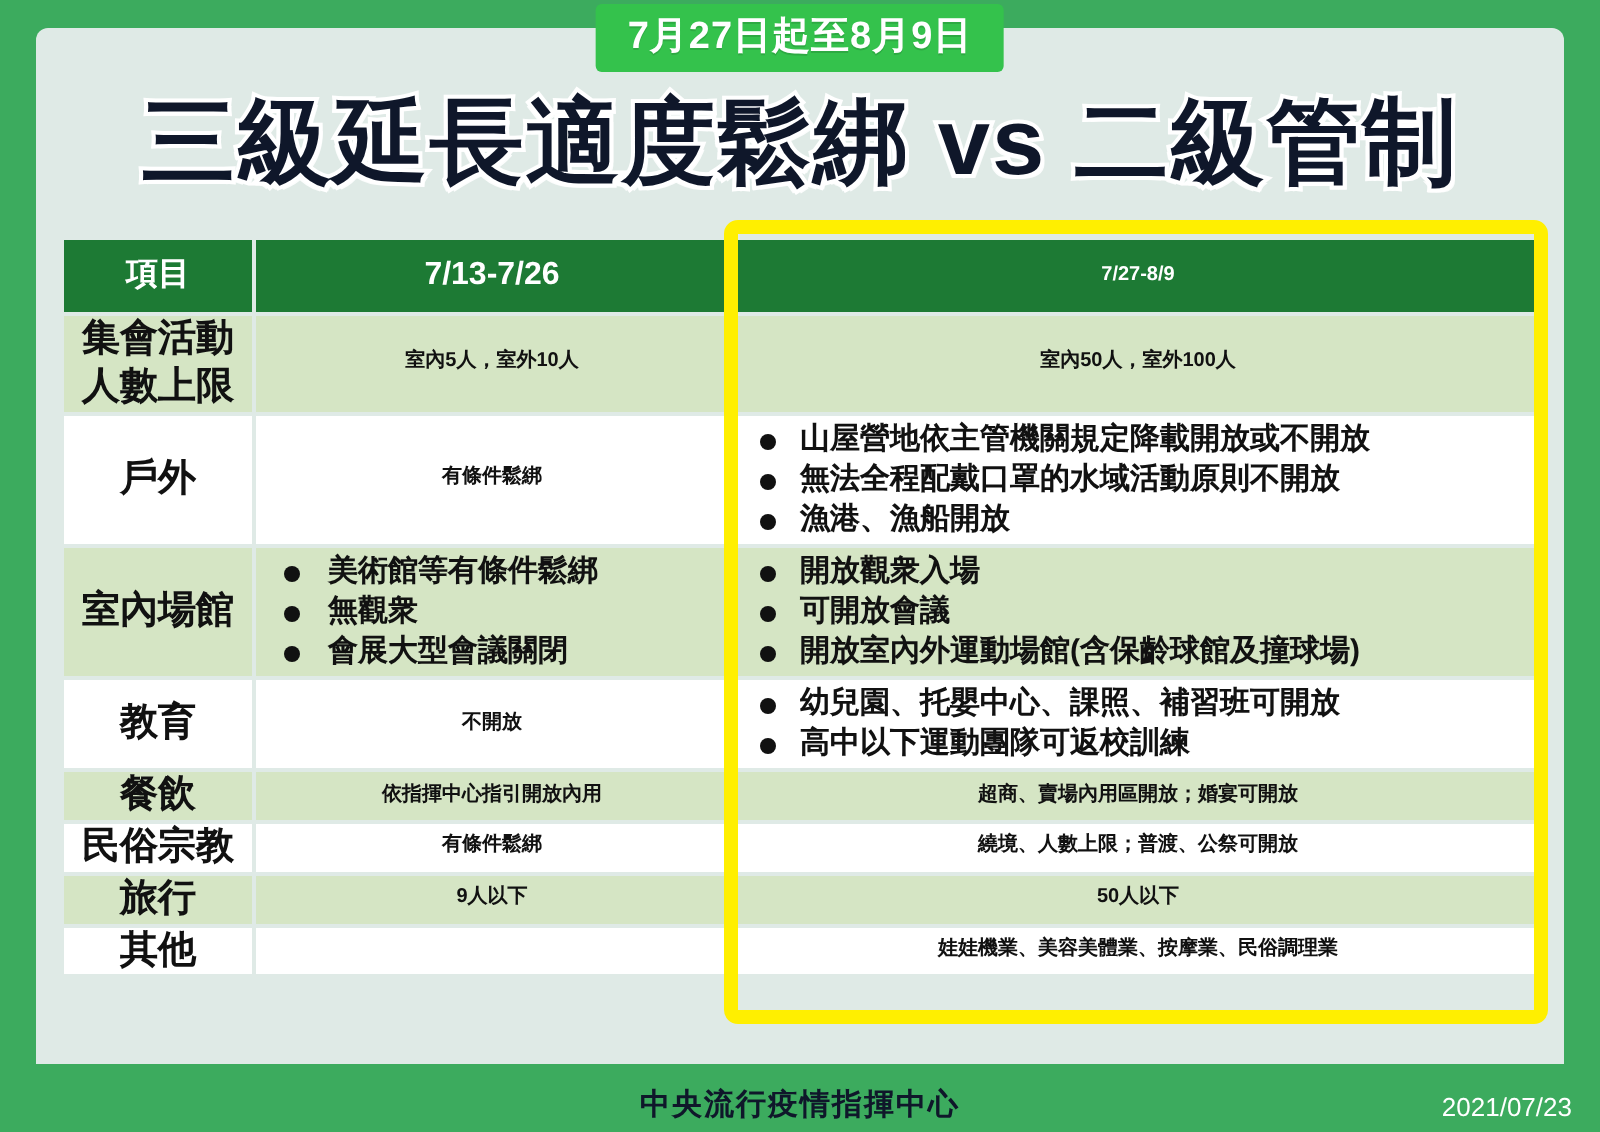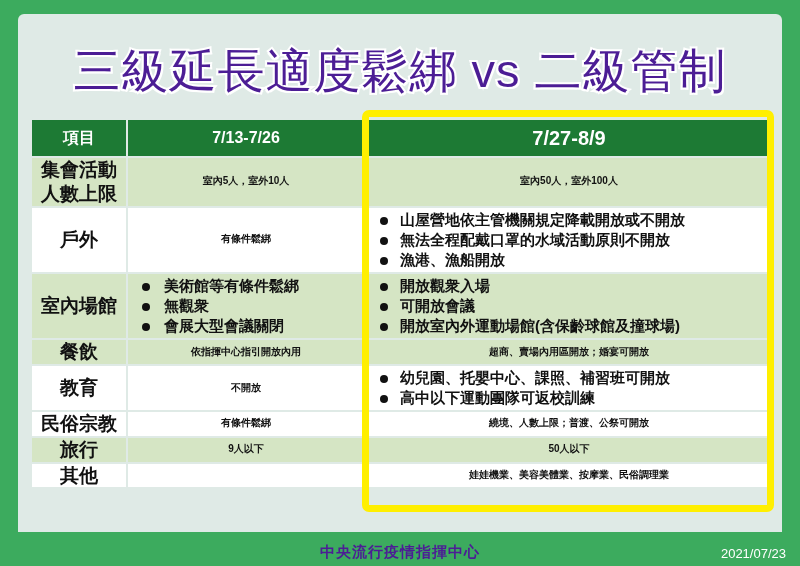--- a/index.html
+++ b/index.html
@@ -52,22 +52,22 @@
   }
 
   
   #headline {
     position: absolute;
     left: 0;
     right: 0;
     top: 40px;
     text-align: center;
     font-size: 47px;
-    font-weight: normal;
-    color: #4c1d95;
+    font-weight: bold;
+    color: #0f172a;
     letter-spacing: 1px;
     white-space: nowrap;
     z-index: 4;
     -webkit-text-stroke: 4px #ffffff;
     paint-order: stroke fill;
     text-shadow:
        2px 2px 0 rgba(255,255,255,.9),
       -2px 2px 0 rgba(255,255,255,.9);
   }
 
@@ -99,21 +99,21 @@
   
   .hd {
     background: #1d7a34;
     color: #ffffff;
     font-weight: bold;
     font-size: 16px;
     text-align: center;
     height: 36px;
     line-height: 24px;
   }
-  .hd-new { font-size: 20px; }
+  .hd-new { font-size: 10px; }
 
   
   .tint   { background: #d5e5c4; }
   .plain  { background: #ffffff; }
 
   .cell {
     font-size: 10px;
     font-weight: bold;
     color: #111111;
     text-align: center;
@@ -178,21 +178,21 @@
     right: 0;
     bottom: 0;
     height: 34px;
     background: #3cab5e;
   }
   #org-tag {
     position: absolute;
     left: 50%;
     transform: translateX(-50%);
     bottom: 4px;
-    color: #4c1d95;
+    color: #0f172a;
     font-size: 15px;
     font-weight: bold;
     letter-spacing: 1px;
     white-space: nowrap;
     z-index: 6;
   }
   #stamp-date {
     position: absolute;
     right: 14px;
     bottom: 5px;
@@ -202,20 +202,21 @@
     z-index: 6;
   }
 </style>
 </head>
 <body>
 
 <div id="poster">
 
   <div id="card"></div>
 
+  <div id="date-badge">7月27日起至8月9日</div>
 
   <div id="headline">三級延長適度鬆綁 vs 二級管制</div>
 
   <div id="table-wrap">
     <table class="cmp">
       <colgroup>
         <col class="c-item">
           <col class="c-old">
           <col class="c-new">
       </colgroup>
@@ -261,37 +262,37 @@
           <td class="tint">
             <ul class="bl">
               <li>開放觀衆入場</li>
               <li>可開放會議</li>
               <li>開放室內外運動場館(含保齡球館及撞球場)</li>
             </ul>
           </td>
         </tr>
 
         <tr>
-          <td class="tint item-label">餐飲</td>
-          <td class="tint cell">依指揮中心指引開放內用</td>
-          <td class="tint cell">超商、賣場內用區開放；婚宴可開放</td>
-        </tr>
-
-        <tr>
           <td class="plain item-label">教育</td>
           <td class="plain cell">不開放</td>
           <td class="plain">
             <ul class="bl">
               <li>幼兒園、托嬰中心、課照、補習班可開放</li>
               <li>高中以下運動團隊可返校訓練</li>
             </ul>
           </td>
         </tr>
 
         <tr>
+          <td class="tint item-label">餐飲</td>
+          <td class="tint cell">依指揮中心指引開放內用</td>
+          <td class="tint cell">超商、賣場內用區開放；婚宴可開放</td>
+        </tr>
+
+        <tr>
           <td class="plain item-label">民俗宗教</td>
           <td class="plain cell">有條件鬆綁</td>
           <td class="plain cell">繞境、人數上限；普渡、公祭可開放</td>
         </tr>
 
         <tr>
           <td class="tint item-label">旅行</td>
           <td class="tint cell">9人以下</td>
           <td class="tint cell">50人以下</td>
         </tr>

